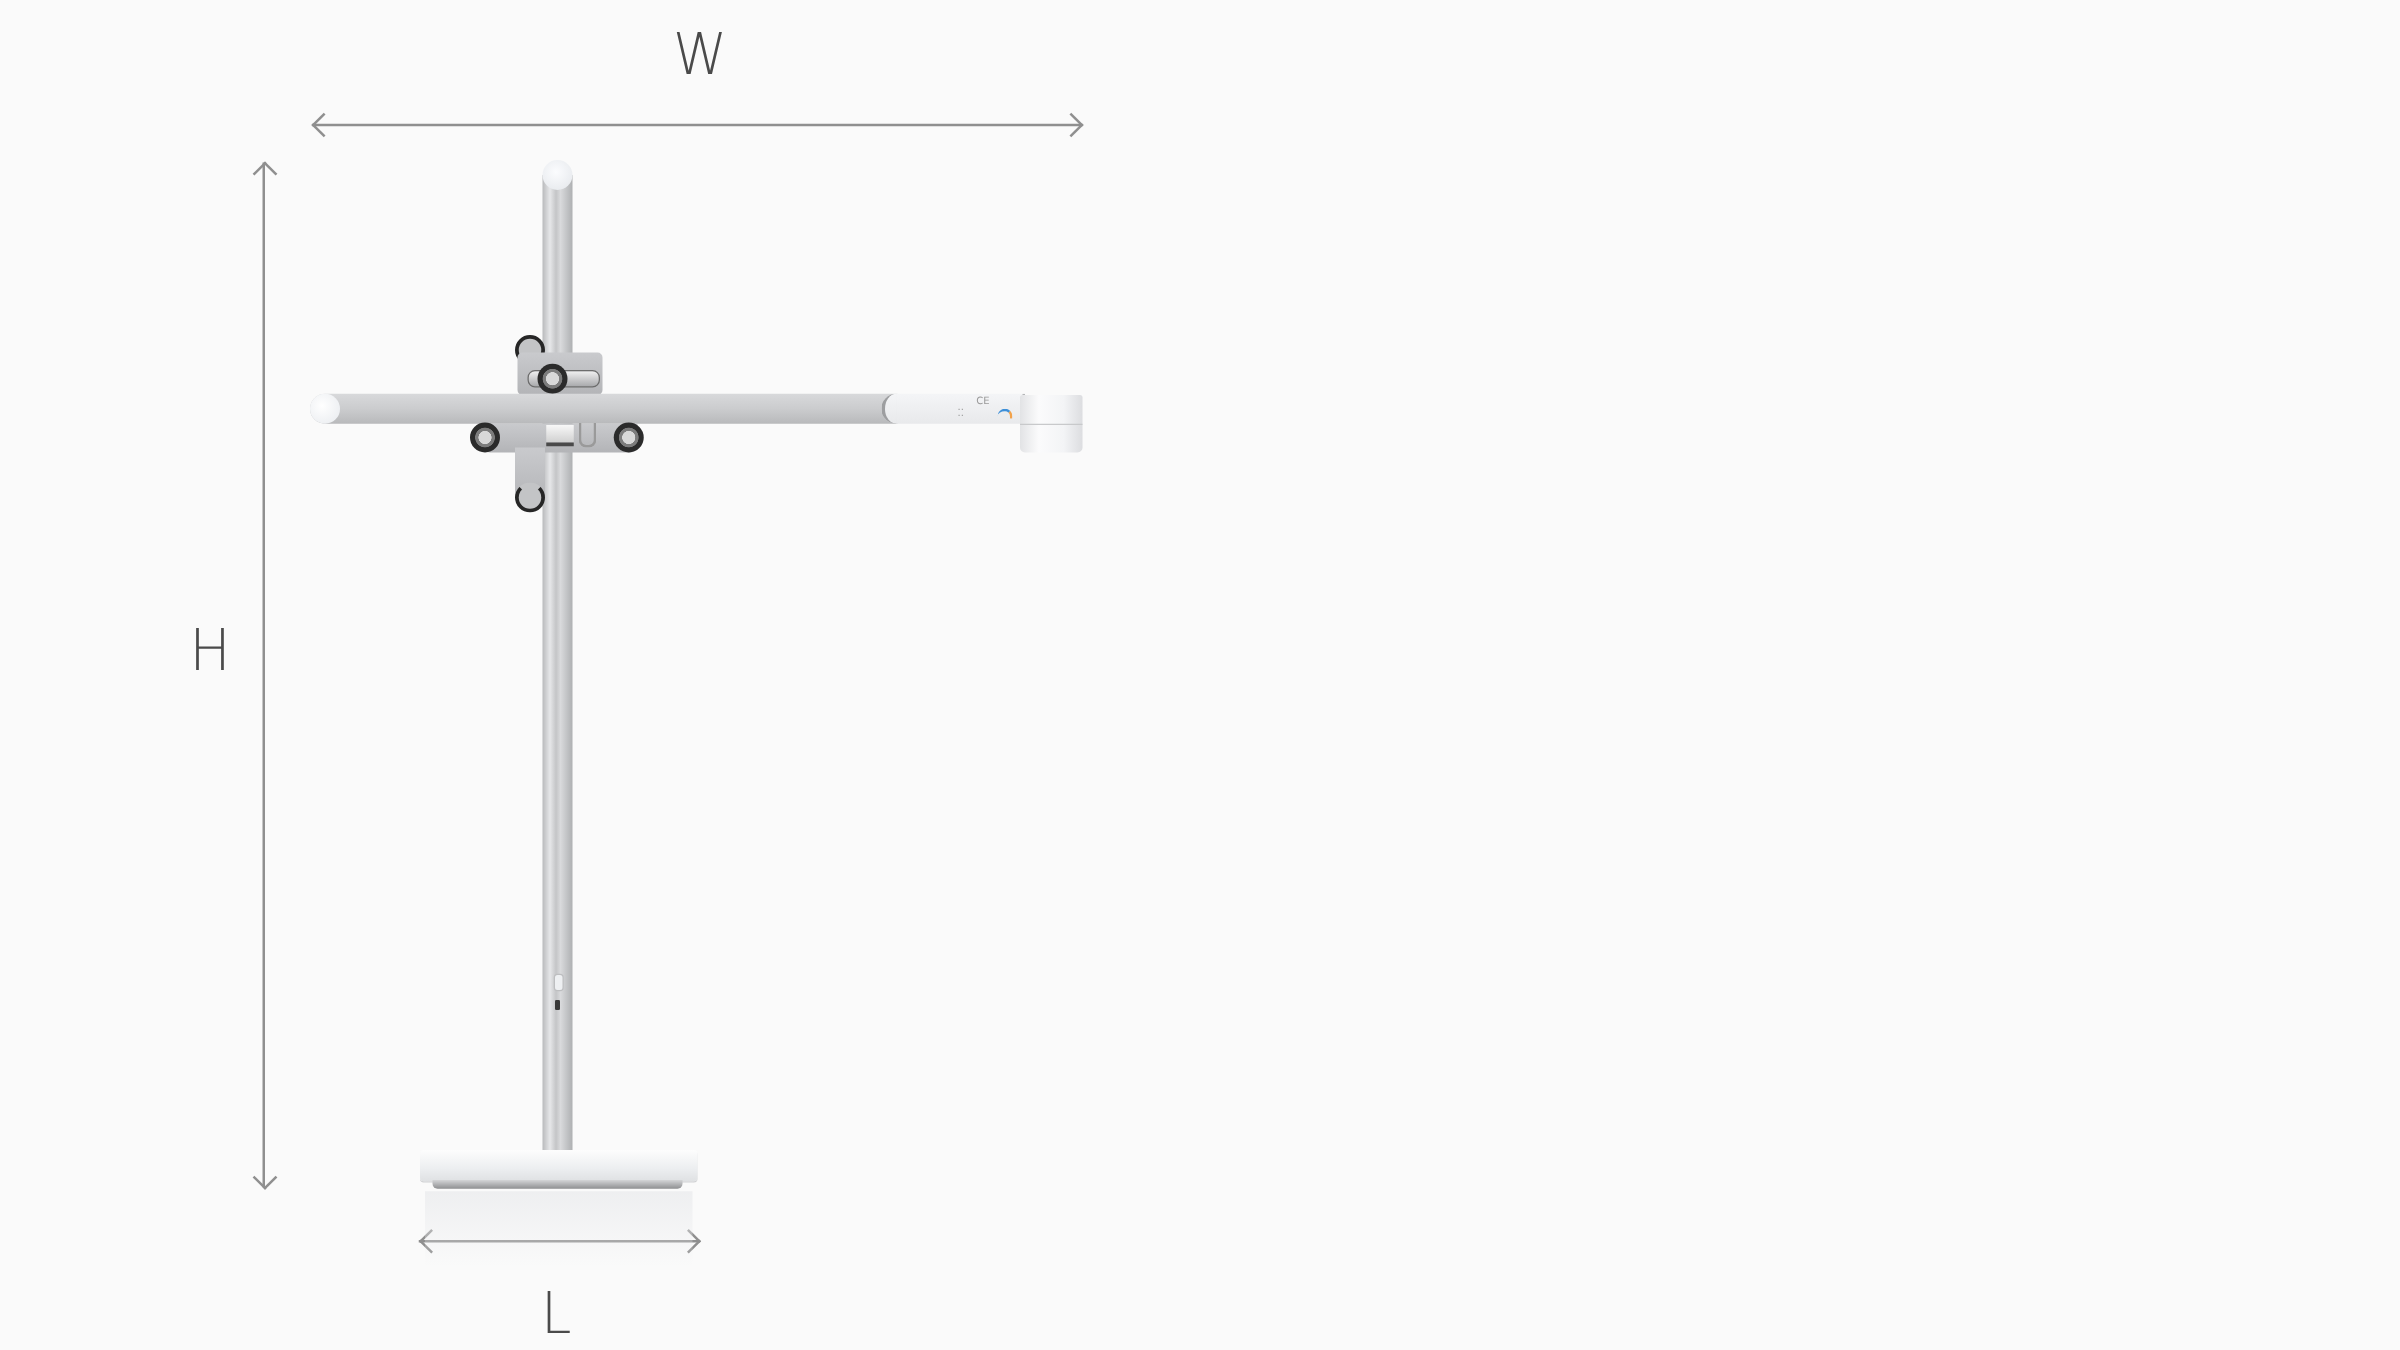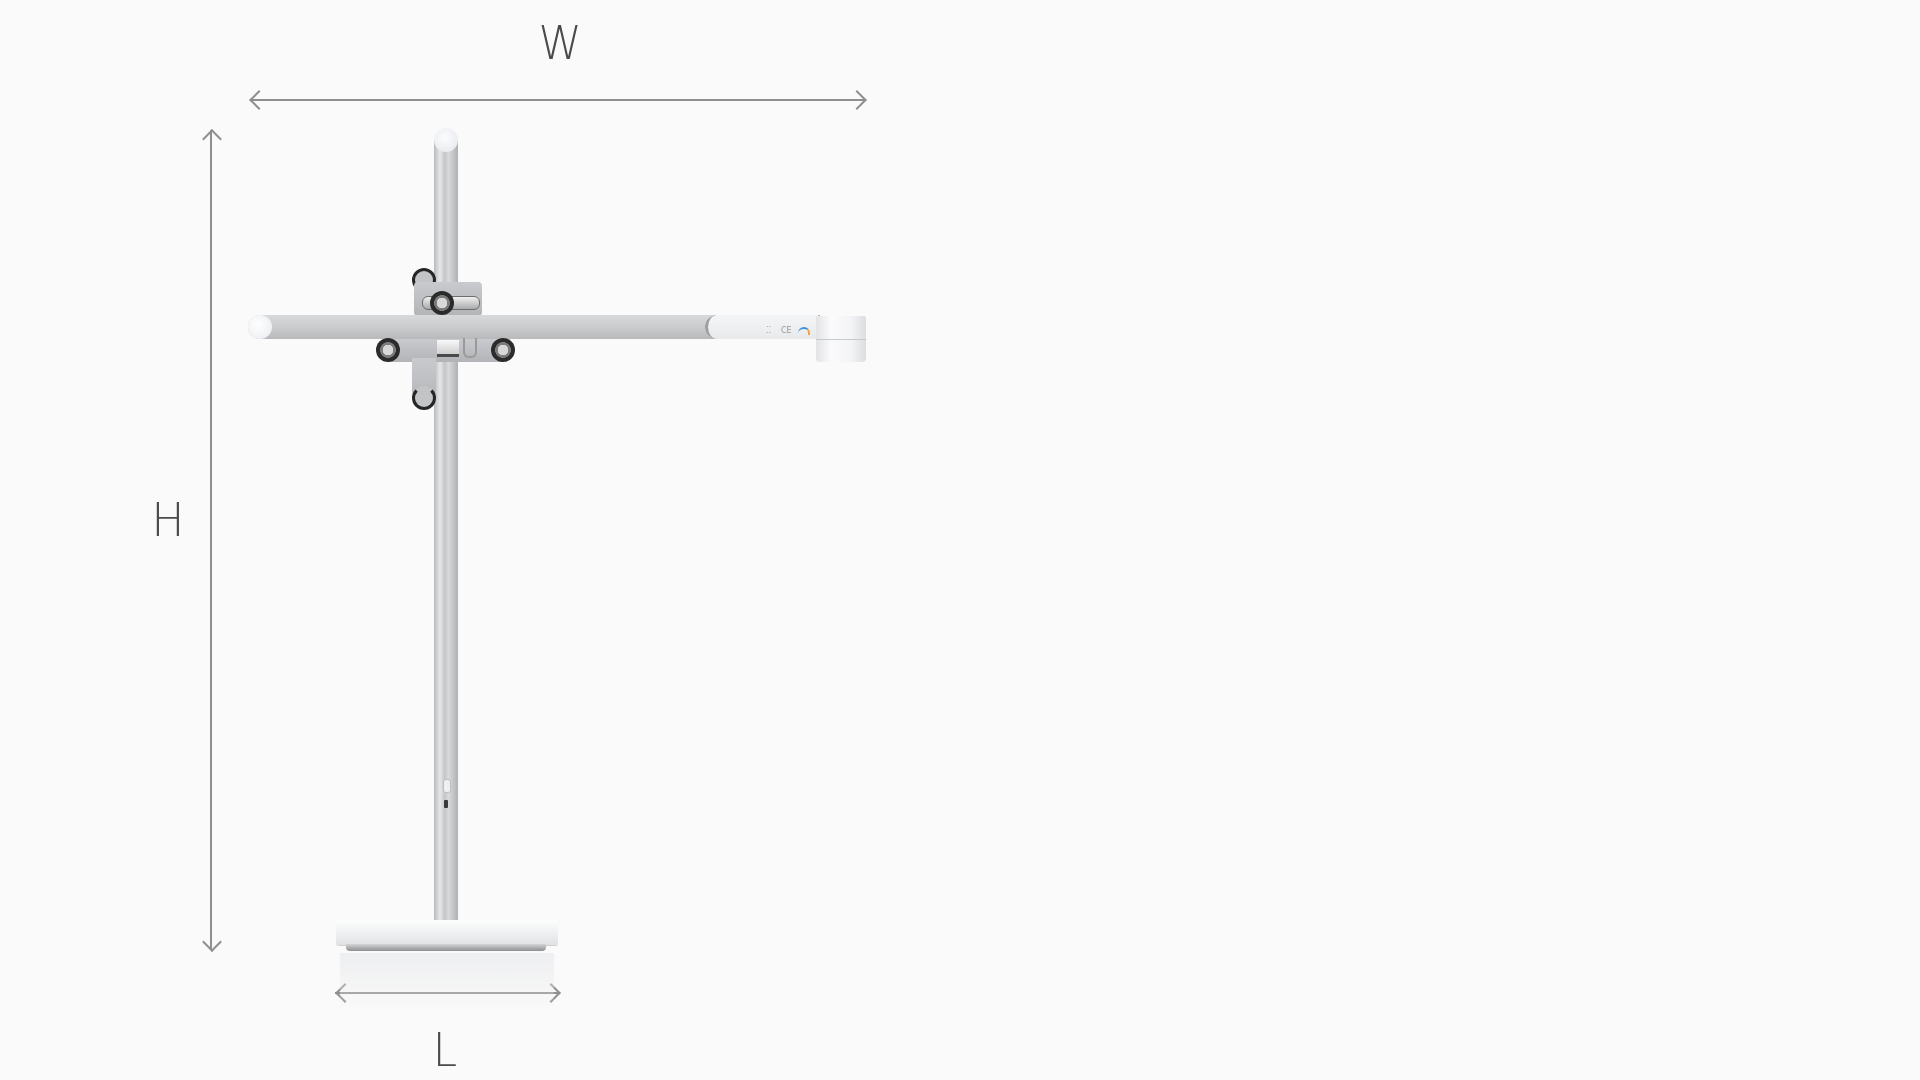--- a/index.html
+++ b/index.html
@@ -109,21 +109,21 @@
   <div class="knob-hook" style="left:412px; top:268px; width:18px; height:18px;"></div>
   <div class="bracket" style="left:414px; top:282px; width:68px; height:34px;"></div>
   <div class="abs" style="left:422px; top:296px; width:56px; height:12px; border-radius:6px; background:linear-gradient(180deg,#f0f0f0,#a9aaad); border:1px solid #6d6d6d;"></div>
   <div class="wheel" style="left:430px; top:291px; width:24px; height:24px;"></div>
 
   <div class="arm"></div>
   <div class="arm-cap"></div>
 
   <div class="head-body"></div>
   <span class="icon-mark" style="left:766px; top:326px;">⁚⁚</span>
-  <span class="icon-mark" style="left:781px; top:326px;">CE</span>
+  <span class="icon-mark" style="left:781px; top:316px;">CE</span>
   <div class="abs" style="left:798px; top:327px; width:12px; height:8px; border-radius:8px 8px 0 0; border-top:2px solid #3d8fd8; border-right:2px solid #f2a24a; box-sizing:border-box;"></div>
   <div class="head-cyl"></div>
 
   <div class="bracket" style="left:386px; top:339px; width:124px; height:23px; border-radius:0 0 6px 6px;"></div>
   <div class="bracket" style="left:412px; top:358px; width:24px; height:46px; border-radius:0 0 12px 12px;"></div>
   <div class="knob-hook" style="left:412px; top:386px; width:18px; height:18px; border-top-color:transparent;"></div>
   <div class="abs" style="left:437px; top:340px; width:22px; height:14px; background:linear-gradient(180deg,#f8f8f8,#d0d0d0); border-bottom:3px solid #4a4a4a;"></div>
   <div class="abs" style="left:463px; top:338px; width:10px; height:18px; border:2px solid #9a9a9a; border-top:none; border-radius:0 0 6px 6px;"></div>
   <div class="wheel" style="left:376px; top:338px; width:24px; height:24px;"></div>
   <div class="wheel" style="left:491px; top:338px; width:24px; height:24px;"></div>

